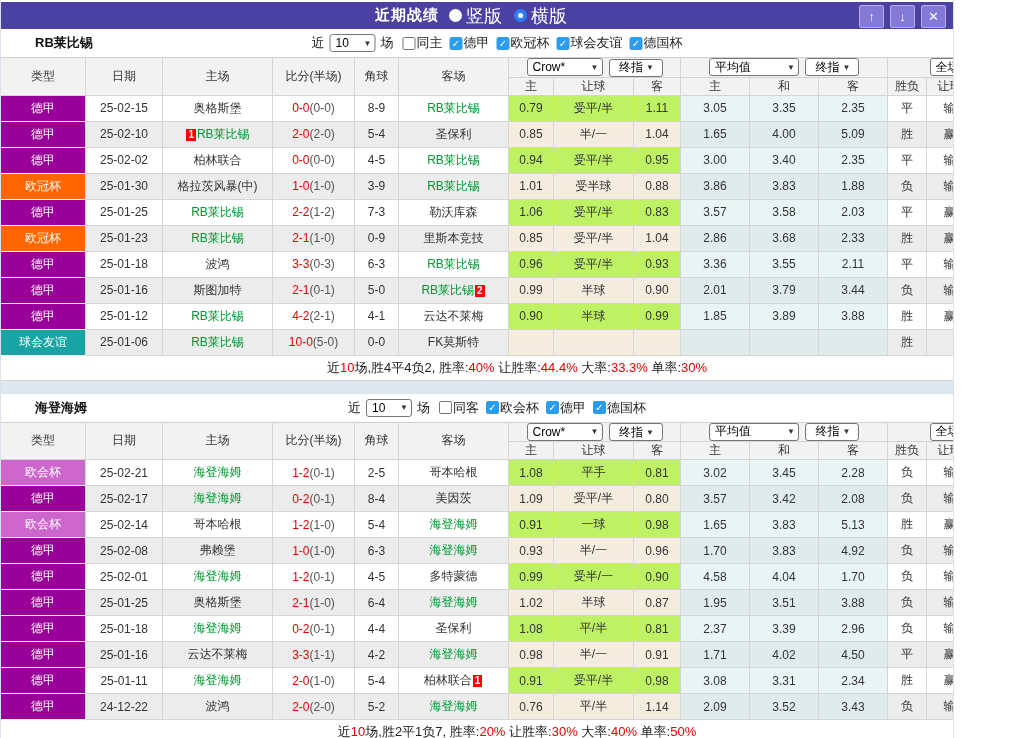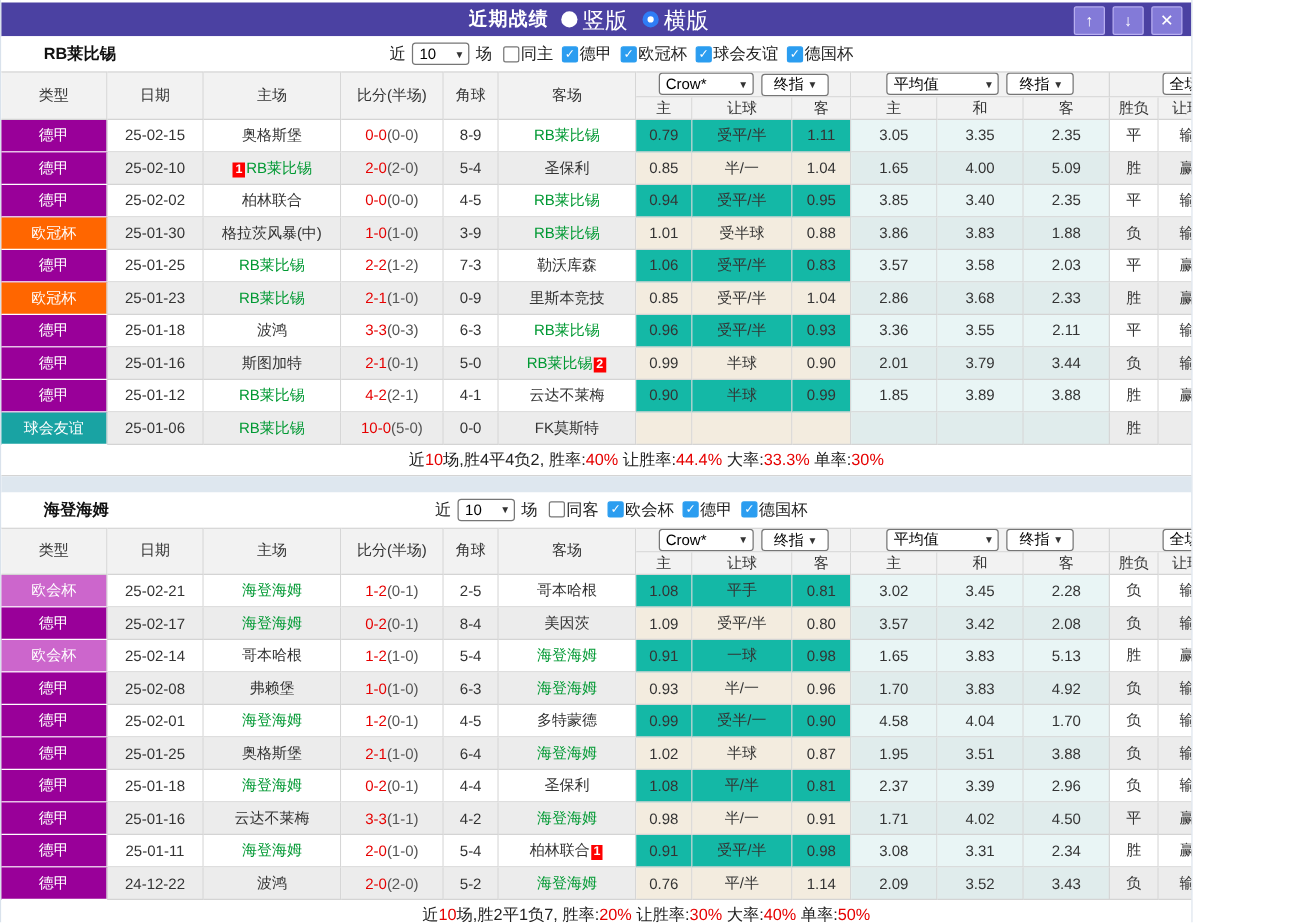--- a/index.html
+++ b/index.html
@@ -37,21 +37,21 @@
   
   table.grid{border-collapse:separate;border-spacing:0;table-layout:fixed;width:1031px;}
   .grid th,.grid td{border-right:1px solid #d6d6d6;border-bottom:1px solid #d4d4d4;text-align:center;
                     vertical-align:middle;overflow:hidden;box-sizing:border-box;padding:0;}
   .grid thead th{background:#f2f2f2;color:#333;font-weight:normal;font-size:12px;border-top:1px solid #cfcfcf;}
   .hgrp{height:19px;}
   .hsub{height:15px;border-top:none !important;}
   .hbase{font-size:12px;}
   .grid tbody td{height:26px;font-size:12px;color:#333;background:#fff;}
   .grid tbody tr:nth-child(even) td{background:#ececec;}
-  .grid tbody td.c-crow{background:#14b8a6;}
+  .grid tbody td.c-crow{background:#bef264;}
   .grid tbody tr:nth-child(even) td.c-crow{background:#f3ecdf;}
   .grid tbody td.c-avg{background:#e9f5f5;margin-left:32px;}
   .grid tbody tr:nth-child(even) td.c-avg{background:#e0ecec;}
   .grid tbody td.lg{color:#fff;border-bottom-color:#fff;font-size:12px;}
   .ft{color:#e60000;}
   .ht{color:#555;}
   .tg{color:#009933;}
   .badge{display:inline-block;background:#fe0000;color:#fff;font-size:10px;line-height:12px;padding:0 2px;margin:0 1px;font-weight:bold;}
   td.res{font-size:12px;}
   .r{color:#e60000;}
@@ -202,21 +202,21 @@
             <tr>
               <td class="lg" style="background: rgb(153, 0, 153);">德甲</td>
               <td class="dt">25-02-02</td>
               <td class="tm"><span>柏林联合</span></td>
               <td class="sc"><span class="ft">0-0</span><span class="ht">(0-0)</span></td>
               <td class="cn">4-5</td>
               <td class="tm"><span class="tg">RB莱比锡</span></td>
               <td class="c-crow">0.94</td>
               <td class="c-crow">受平/半</td>
               <td class="c-crow">0.95</td>
-              <td class="c-avg">3.85</td>
+              <td class="c-avg">3.00</td>
               <td class="c-avg">3.40</td>
               <td class="c-avg">2.35</td>
               <td class="res g">平</td>
               <td class="res b">输</td>
               <td class="res b">小</td>
             </tr>
             <tr>
               <td class="lg" style="background: rgb(255, 102, 0);">欧冠杯</td>
               <td class="dt">25-01-30</td>
               <td class="tm"><span>格拉茨风暴(中)</span></td>

